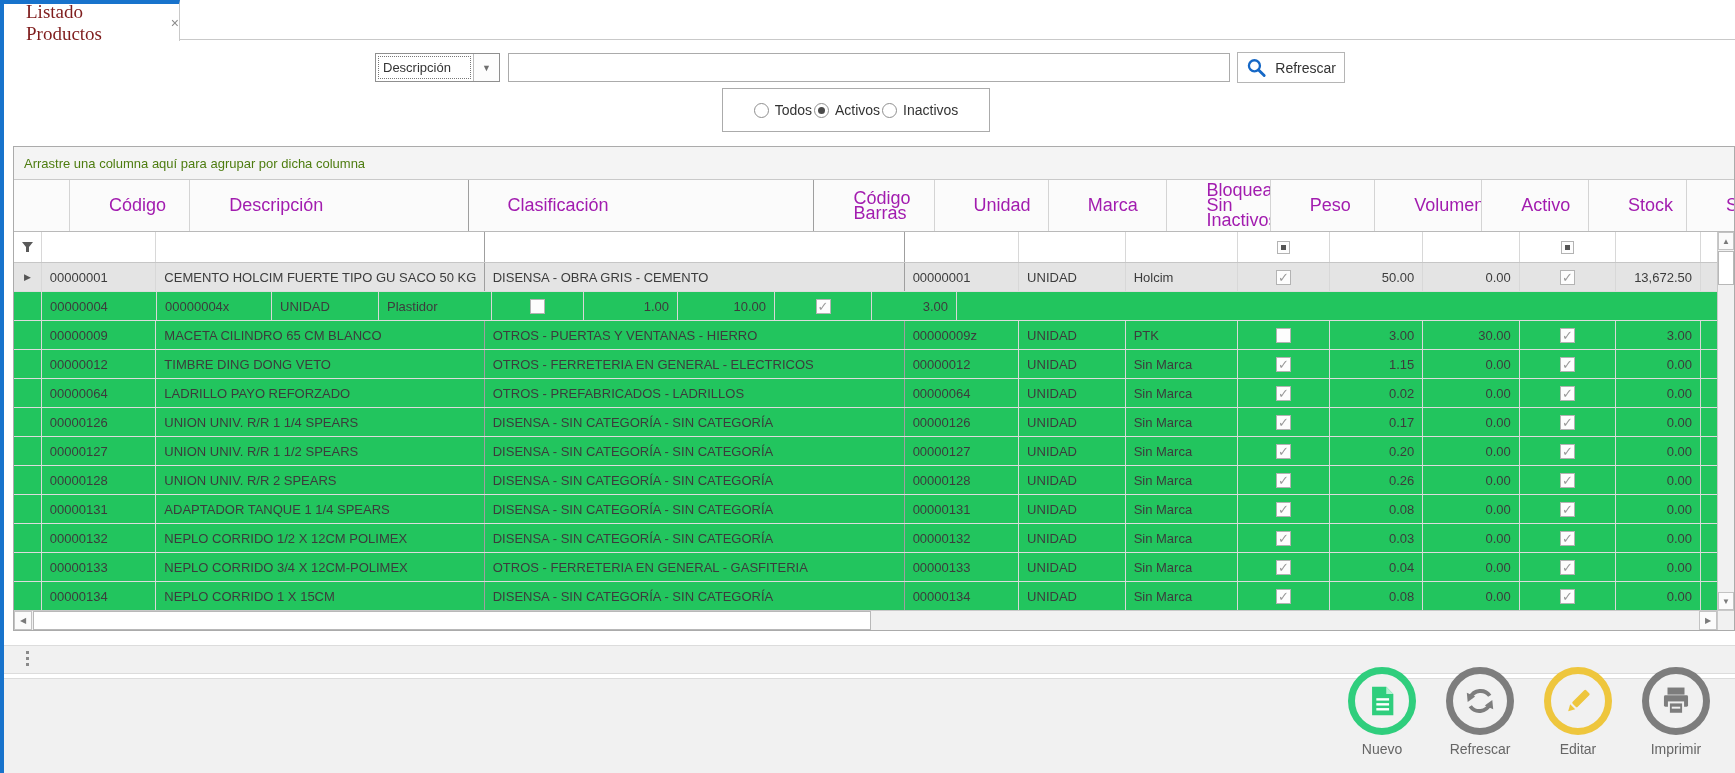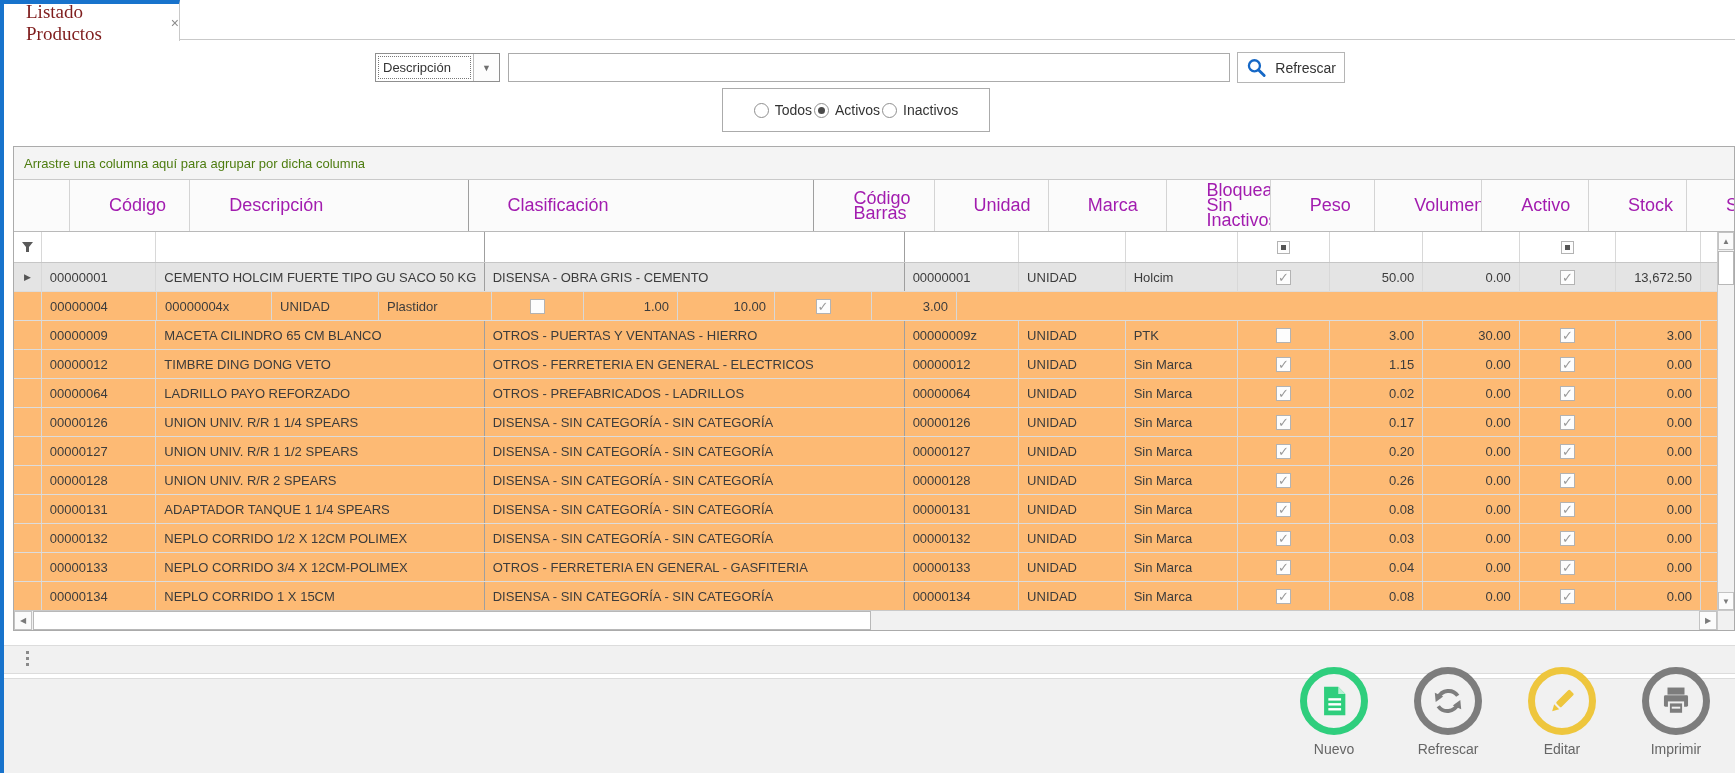--- a/index.html
+++ b/index.html
@@ -32,21 +32,21 @@
   
   .grid { position:absolute; left:13px; top:146px; width:1722px; height:485px; border:1px solid #ababab; background:#fff; }
   .group-panel { height:33px; background:#f4f4f4; border-bottom:1px solid #c9c9c9; display:flex; align-items:center; padding-left:10px; font-size:13px; color:#4d7c0f; }
 
   .hdr-row { display:flex; height:52px; background:#fbfbfb; border-bottom:1px solid #b9b9b9; }
   .hdr-cell { border-right:1px solid #d4d4d4; display:flex; align-items:center; padding:0 8px; font-size:18px; color:#a21caf; line-height:15px; overflow:hidden;margin-left:31px; }
 
   .content-wrap { display:flex; height:378px; }
   .rows-area { width:1705px; overflow:hidden; }
   .filter-row { display:flex; height:31px; background:#fff; border-bottom:1px solid #c6c6c6; }
-  .grid-row { display:flex; height:29px; background:#fdba74; border-bottom:1px solid #dcdcdc; }
+  .grid-row { display:flex; height:29px; background:#22c55e; border-bottom:1px solid #dcdcdc; }
   .grid-row.selected { background:#e4e4e4; }
   .cell { border-right:1px solid #d8d8d8; display:flex; align-items:center; padding:0 8px; font-size:13px; color:#3c3c3c; overflow:hidden; white-space:nowrap; }
   .cell.num { justify-content:flex-end; }
   .cell.ctr { justify-content:center; padding:0; }
   .band-r { border-right:1px solid #9f9f9f; }
 
   .c0{width:28px}.c1{width:115px}.c2{width:330px}.c3{width:422px}.c4{width:115px}.c5{width:107px}
   .c6{width:113px}.c7{width:92px}.c8{width:94px}.c9{width:97px}.c10{width:97px}.c11{width:85px}
   .c12{flex:1; border-right:none;}
 
@@ -67,21 +67,21 @@
   .h-thumb { width:838px; margin-left:1px; background:#ffffff; border:1px solid #b8b8b8; height:19px; }
   .h-track { flex:1; }
   .sb-corner { width:17px; height:19px; background:#f1f1f1; border-left:1px solid #c9c9c9; }
 
   
   .status-strip { position:absolute; left:4px; top:645px; width:1731px; height:29px; background:#f1f1f1; border-top:1px solid #dcdcdc; border-bottom:1px solid #dcdcdc; }
   .grip { position:absolute; left:22px; top:5px; display:flex; flex-direction:column; gap:3px; }
   .grip i { width:3px; height:3px; background:#8a8a8a; display:block; }
   .bottom-panel { position:absolute; left:4px; top:678px; width:1731px; height:95px; background:#f1f1f1; border-top:1px solid #dcdcdc; }
 
-  .actions { position:absolute; right:18px; top:-12px; display:flex; gap:32px; }
+  .actions { position:absolute; right:18px; top:-12px; display:flex; gap:16px; }
   .action { width:82px; display:flex; flex-direction:column; align-items:center; cursor:default; }
   .circle { width:68px; height:68px; border-radius:50%; border-width:7px; border-style:solid; display:flex; align-items:center; justify-content:center; background:#f1f1f1; }
   .ring-green { border-color:#2fce7d; }
   .ring-gray { border-color:#7d7d7d; }
   .ring-yellow { border-color:#eec63d; }
   .action-label { margin-top:6px; font-size:14px; color:#666; }
 
   .funnel { display:block; }
 </style>
 </head>

